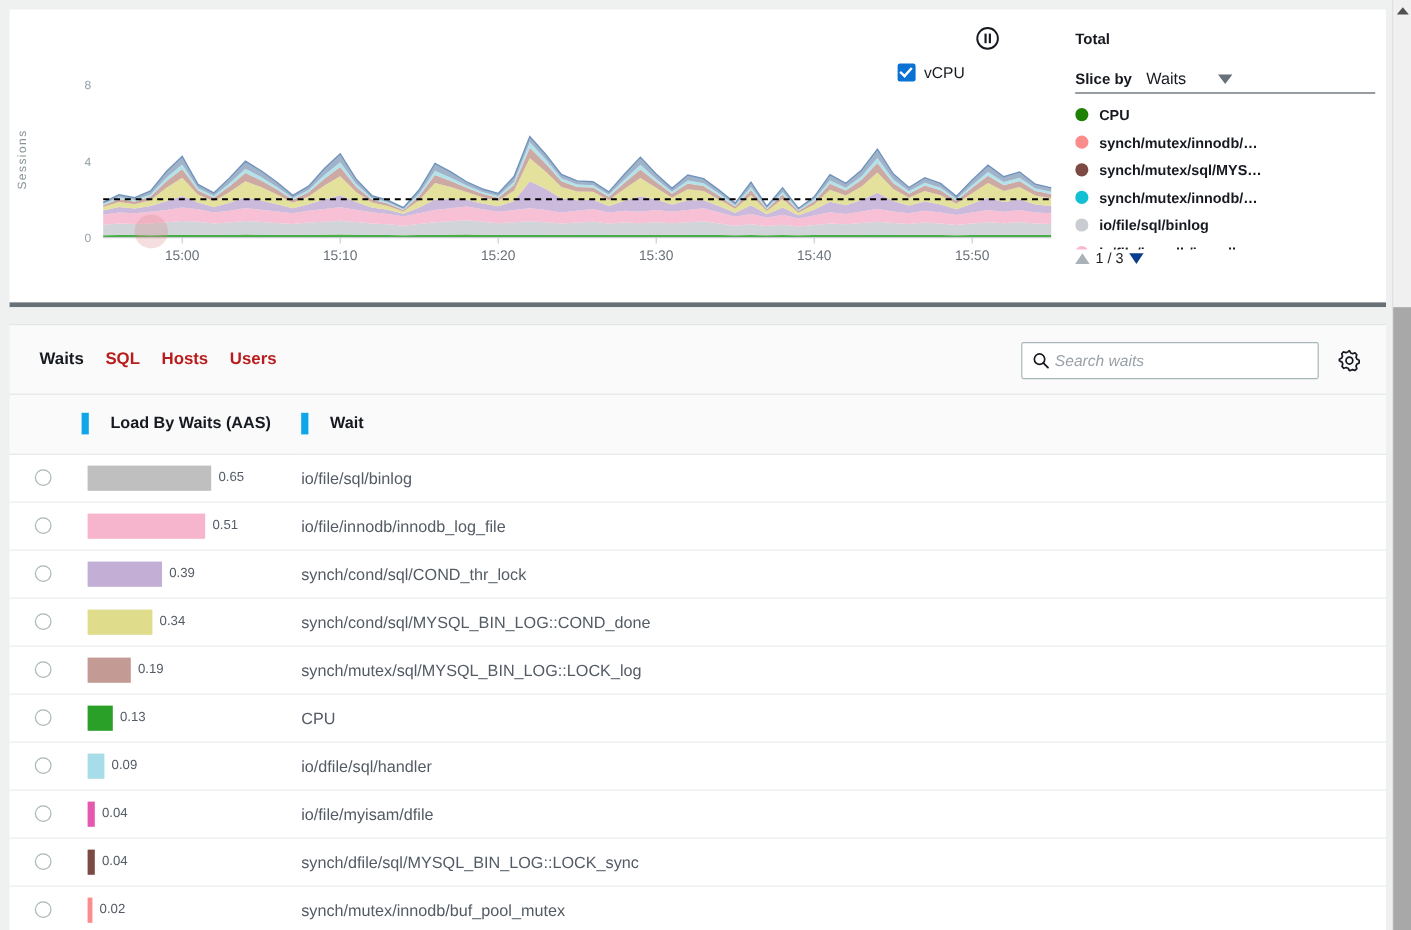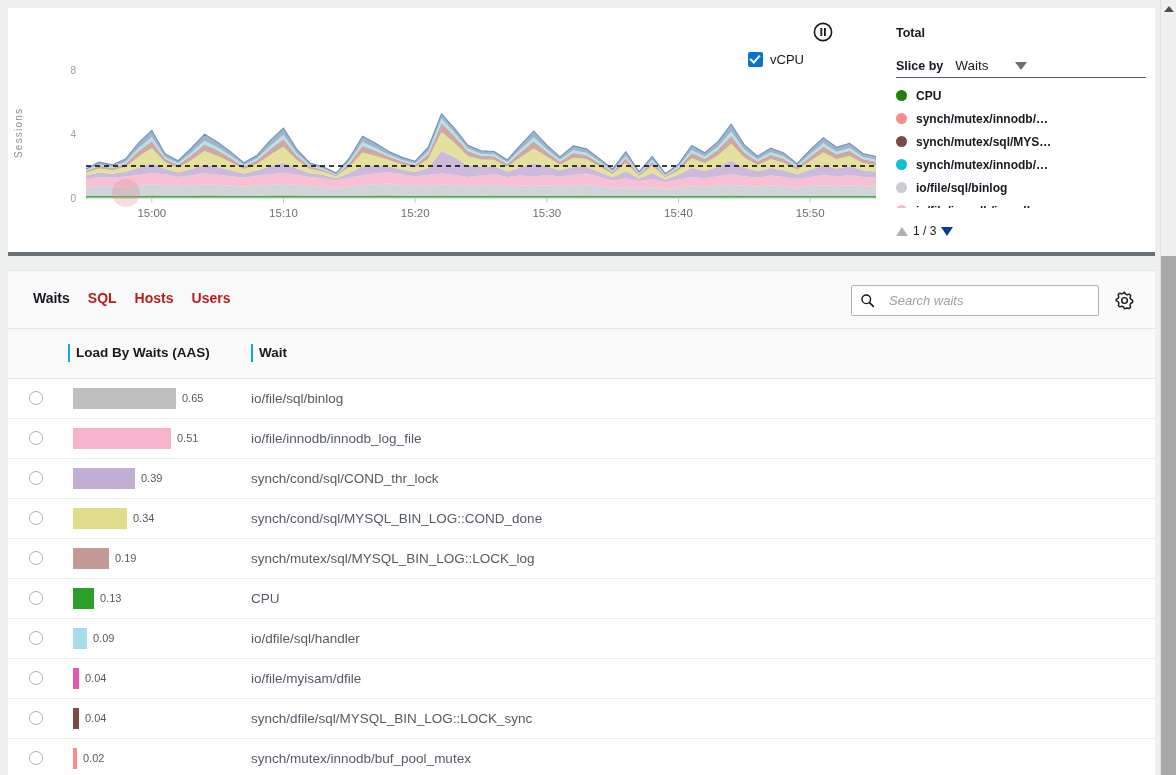--- a/index.html
+++ b/index.html
@@ -113,21 +113,21 @@
     width: 11px; height: 11px; border-radius: 50%;
     flex: 0 0 auto;
   }
   .legend-text {
     font-size: 12px; font-weight: bold; color: #16191f;
     white-space: nowrap; overflow: hidden;
   }
   #legend-items { overflow: hidden; height: 124px; }
   #legend-pager {
     display: flex; align-items: center; gap: 5px;
-    margin-top: 16px;
+    margin-top: 0px;
   }
   .tri-up {
     width: 0; height: 0;
     border-left: 6px solid transparent;
     border-right: 6px solid transparent;
     border-bottom: 9px solid #aab2b8;
     cursor: pointer;
   }
   .tri-down {
     width: 0; height: 0;
@@ -189,21 +189,21 @@
     display: flex; align-items: center;
     padding: 0 8px;
   }
   #search-input {
     border: 0; outline: 0;
     font-family: "Liberation Sans", sans-serif;
     font-size: 13px;
     font-style: italic;
     color: #16191f;
     flex: 1;
-    margin-left: 12px;
+    margin-left: 2px;
     background: transparent;
   }
   #search-input::placeholder { color: #9aa2a8; font-style: italic; }
   #gear-btn {
     position: absolute;
     left: 1107px; top: 20px;
     cursor: pointer;
   }
 
   
@@ -212,21 +212,21 @@
     height: 49px;
     font-size: 13.5px;
     font-weight: bold;
     color: #16191f;
     text-align: left;
     background: #fafafa;
     border-bottom: 1px solid #e4e6e6;
     padding: 0;
     vertical-align: middle;
   }
-  .th-inner { padding-left: 6px; border-left: 2px solid #0ea5e9; line-height: 18px; }
+  .th-inner { padding-left: 18px; border-left: 6px solid #0ea5e9; line-height: 18px; }
   .th-plain  { padding-left: 18px; line-height: 18px; }
   #aas-table tbody td {
     height: 40px;
     border-bottom: 1px solid #ebedee;
     padding: 0;
     vertical-align: middle;
     background: #ffffff;
     font-size: 13.5px;
     color: #545b64;
   }

